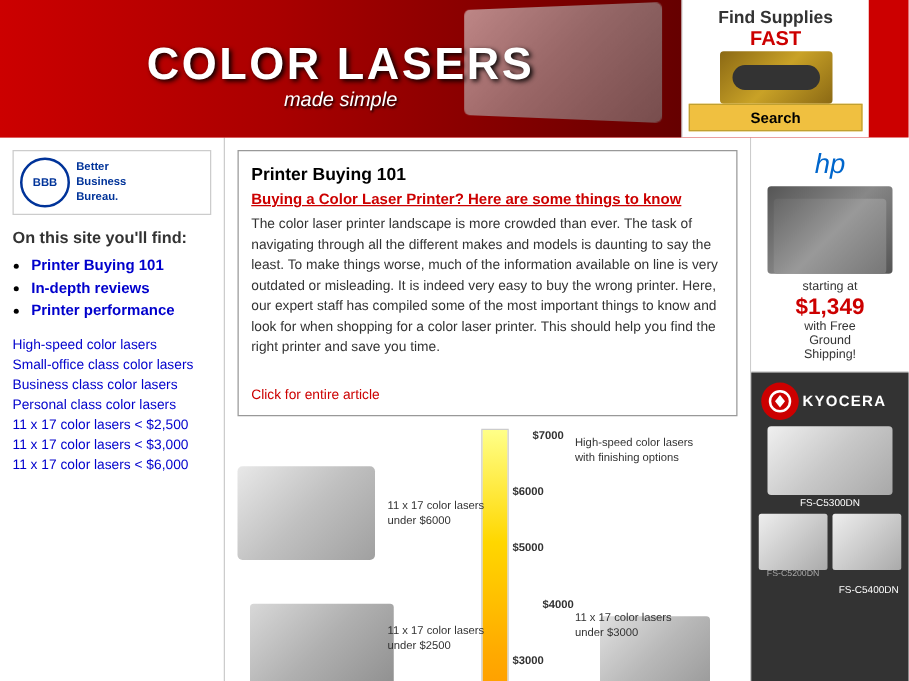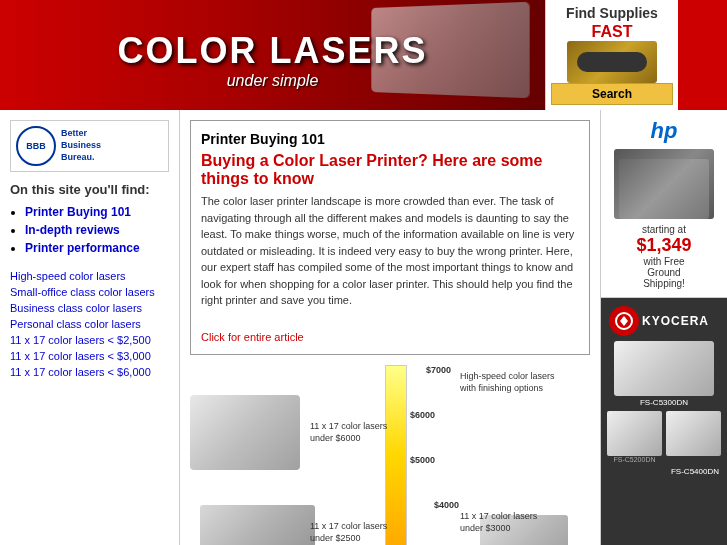--- a/index.html
+++ b/index.html
@@ -42,21 +42,21 @@
       text-shadow: 2px 2px 4px #000;
       letter-spacing: 2px;
     }
     #header-tagline .sub-text {
       font-size: 16px;
       color: #fff;
       text-shadow: 1px 1px 2px #000;
       font-style: italic;
     }
     #header-right {
-      width: 133px;
+      width: 150px;
       background: #fff;
       border-left: 1px solid #ccc;
       display: flex;
       flex-direction: column;
       align-items: center;
       justify-content: space-between;
       padding: 5px;
     }
     #find-supplies-title {
       font-size: 14px;
@@ -180,24 +180,25 @@
       margin-bottom: 10px;
       background: #fff;
     }
     #article-box h2 {
       font-size: 14px;
       font-weight: bold;
       color: #000;
       margin-bottom: 5px;
     }
     #article-box h3 {
-      font-size: 16px;
+      font-size: 12px;
       font-weight: bold;
       color: #cc0000;
       margin-bottom: 5px;
+      text-decoration: underline;
     }
     #article-box p {
       font-size: 11px;
       color: #333;
       line-height: 1.5;
       margin-bottom: 21px;
     }
     #article-box a {
       color: #cc0000;
       font-size: 11px;
@@ -226,21 +227,21 @@
     }
     #hp-ad {
       background: #fff;
       padding: 8px;
       border-bottom: 1px solid #ccc;
       text-align: center;
     }
     #hp-logo {
       color: #0066cc;
       font-size: 22px;
-      font-weight: bold;
+      font-weight: normal;
       font-style: italic;
       margin-bottom: 3px;
     }
     #hp-product {
       font-size: 11px;
       color: #0066cc;
       font-weight: bold;
       line-height: 1.3;
       margin-bottom: 3px;
     }
@@ -315,21 +316,21 @@
   <div id="header-left">
     <div id="site-title">Color-Lasers.biz</div>
 
     <div style="position:absolute;top:0;left:0;width:100%;height:100%;background:linear-gradient(to right,#cc0000 0%,#aa0000 40%,#880000 70%,#660000 100%);z-index:0;"></div>
 
     <div style="position:absolute;right:20px;top:5px;z-index:1;opacity:0.6;">
       <div style="width:160px;height:90px;background:linear-gradient(135deg,#e0e0e0,#aaaaaa,#808080);border-radius:5px;transform:perspective(200px) rotateY(-10deg);"></div>
     </div>
     <div id="header-tagline" style="position:relative;z-index:2;">
       <div class="main-text">COLOR LASERS</div>
-      <div class="sub-text">under simple</div>
+      <div class="sub-text">made simple</div>
     </div>
   </div>
   <div id="header-right">
     <div id="find-supplies-title">
       <span>Find Supplies</span><br>
       <span style="font-size:16px;color:#cc0000;">FAST</span>
     </div>
     <div id="find-supplies-img">
       <div class="toner-shape"></div>
     </div>

